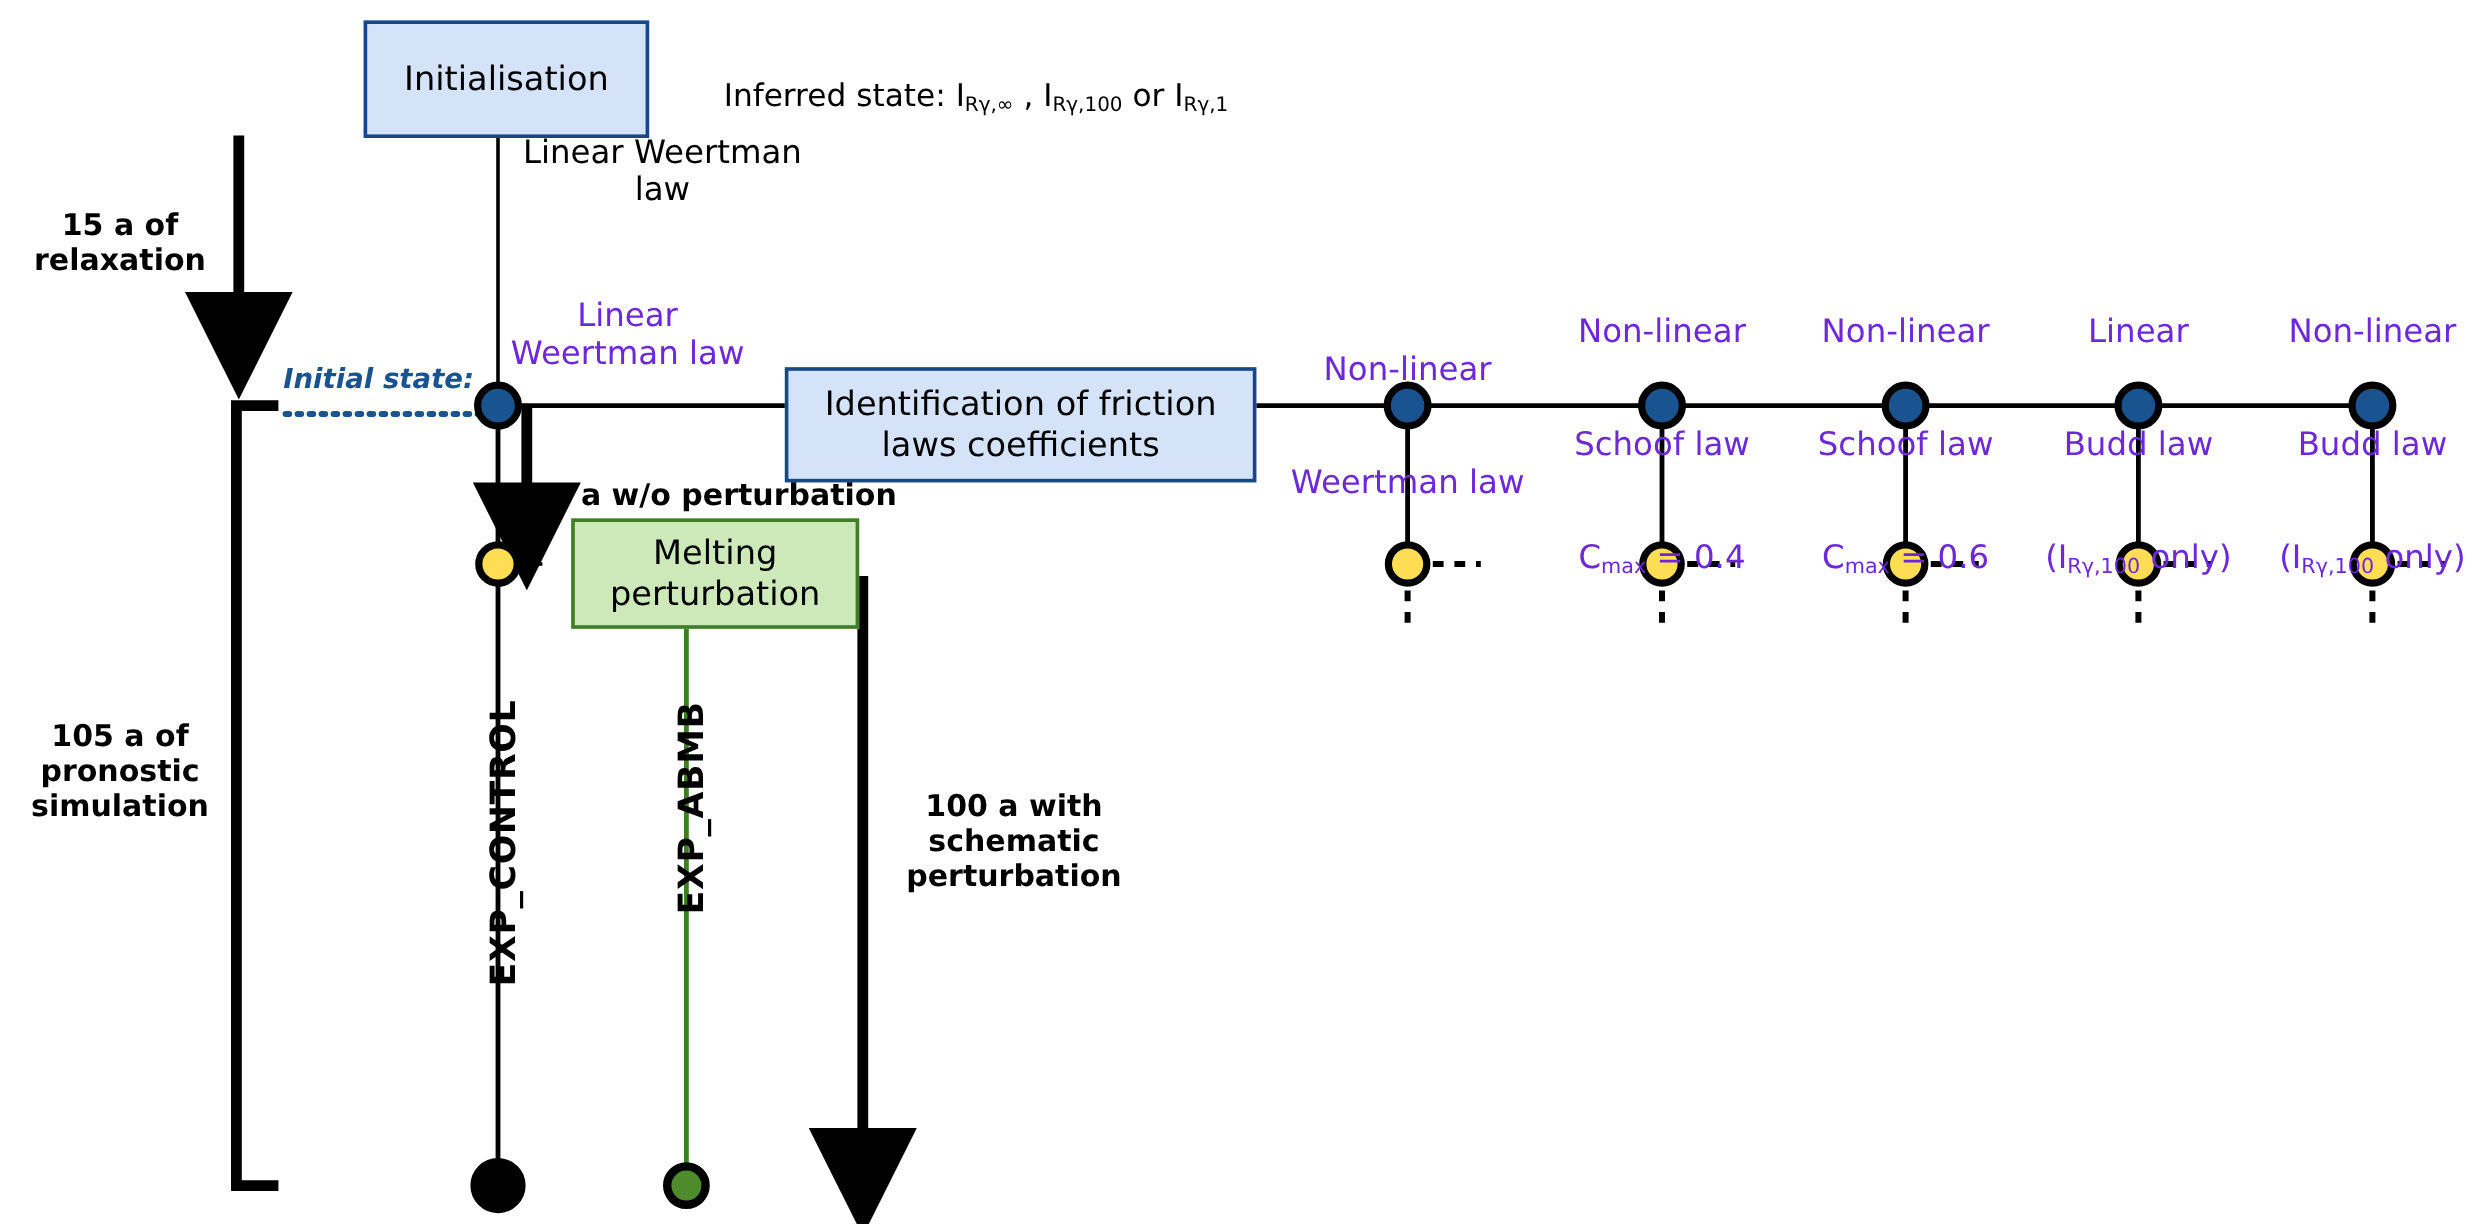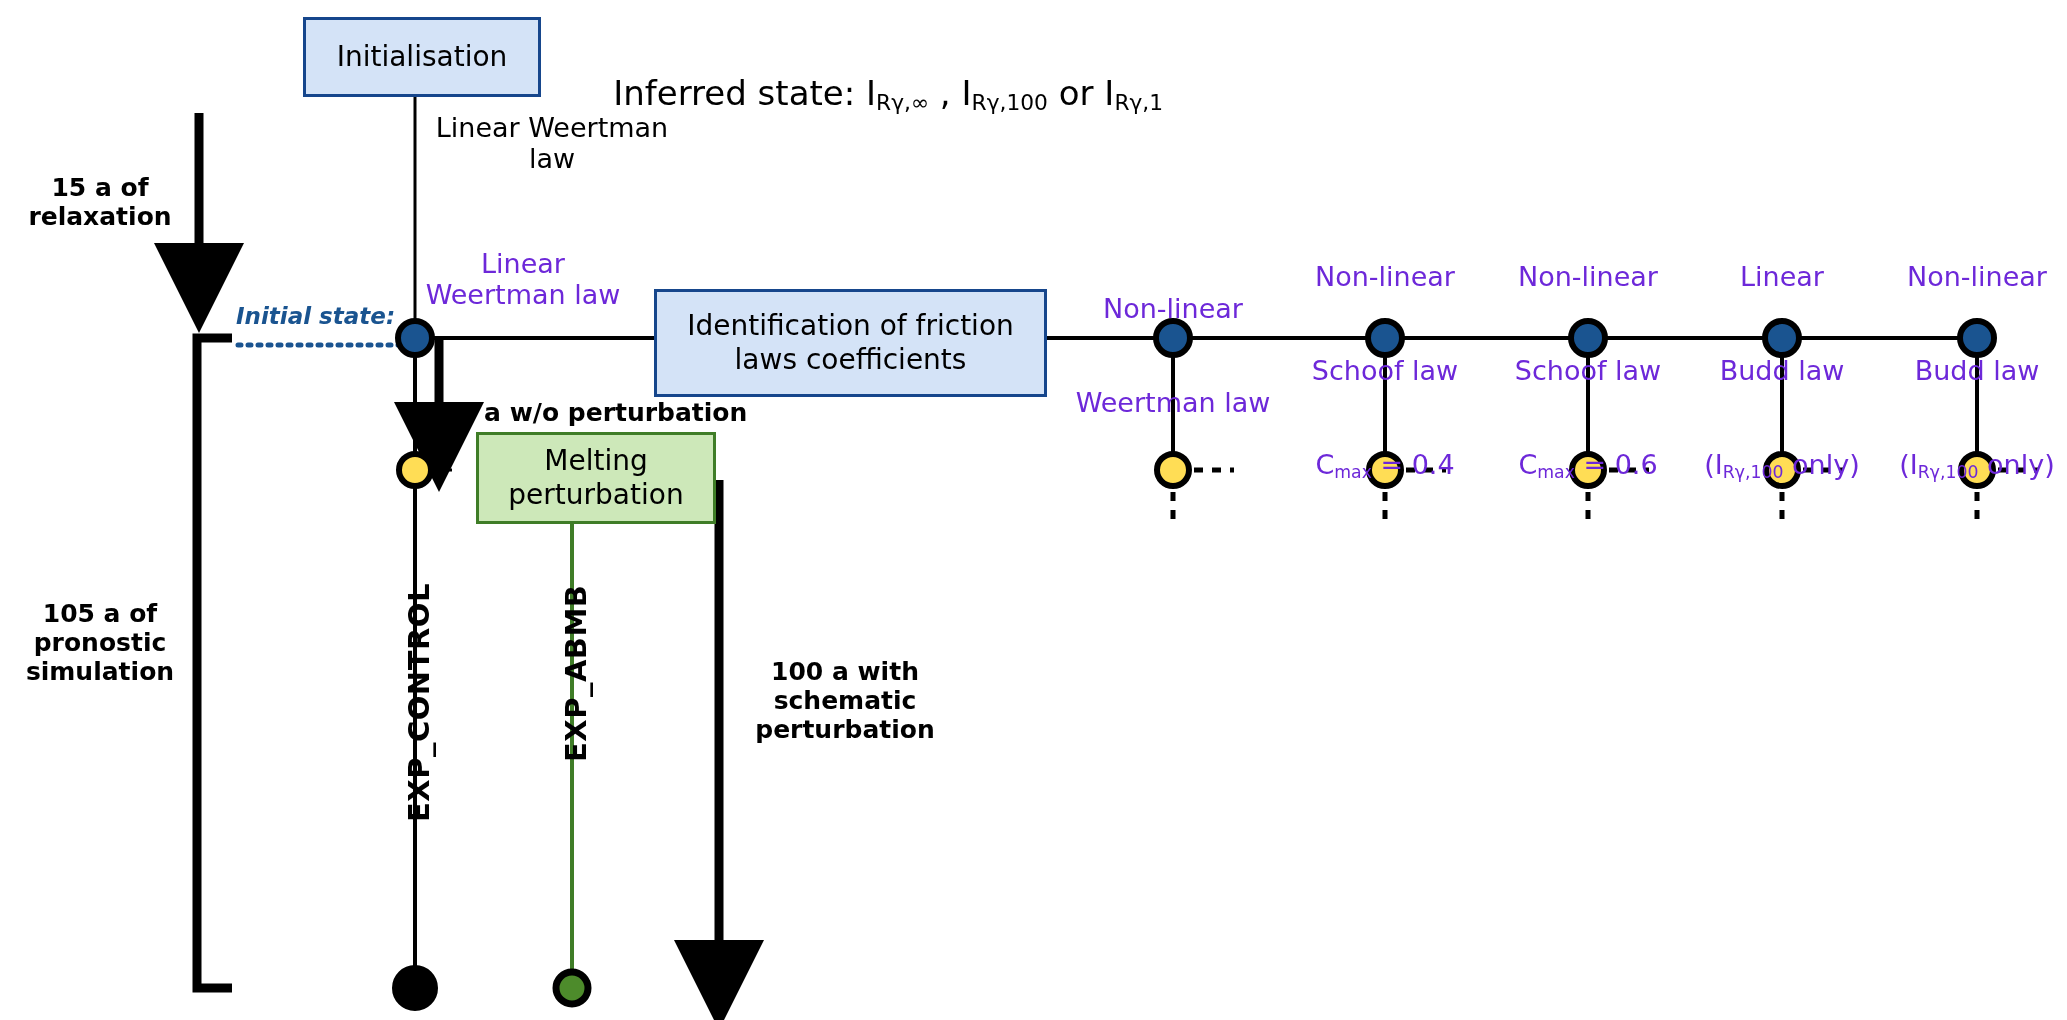--- a/index.html
+++ b/index.html
@@ -157,39 +157,39 @@
     <circle cx="1173" cy="470" r="16" fill="#ffdd55" stroke="#000000" stroke-width="6"></circle>
     <circle cx="1385" cy="470" r="16" fill="#ffdd55" stroke="#000000" stroke-width="6"></circle>
     <circle cx="1588" cy="470" r="16" fill="#ffdd55" stroke="#000000" stroke-width="6"></circle>
     <circle cx="1782" cy="470" r="16" fill="#ffdd55" stroke="#000000" stroke-width="6"></circle>
     <circle cx="1977" cy="470" r="16" fill="#ffdd55" stroke="#000000" stroke-width="6"></circle>
 
     <circle cx="415" cy="988" r="20" fill="#000000" stroke="#000000" stroke-width="6"></circle>
     <circle cx="572" cy="988" r="16" fill="#4d8b2b" stroke="#000000" stroke-width="7"></circle>
   </svg>
 
-  <div class="box box-blue" style="left:303px; top:17px; width:238px; height:80px;">
+  <div class="box box-blue" style="left:303px; top:17px; width:238px; height:98px;">
     <span>Initialisation</span>
   </div>
 
-  <div class="box box-blue" style="left:654px; top:289px; width:393px; height:108px;">
+  <div class="box box-blue" style="left:654px; top:306px; width:393px; height:96px;">
     <span class="multiline">
         <div>Identification of friction</div>
         <div>laws coefficients</div>
       </span>
   </div>
 
   <div class="box box-green" style="left:452px; top:432px; width:240px; height:92px;margin-left:24px;">
     <span class="multiline">
         <div>Melting</div>
         <div>perturbation</div>
       </span>
   </div>
 
-  <div class="lbl blk-lbl" style="left:570px; top:35px; font-size:34px; text-align:left;">
+  <div class="lbl blk-lbl" style="left:570px; top:35px; font-size:26px; text-align:left;">
     <span>Inferred state: </span><span><span>I</span><sub>Rγ,∞</sub></span><span> , </span><span><span>I</span><sub>Rγ,100</sub></span><span> or </span><span><span>I</span><sub>Rγ,1</sub></span>
   </div>
 
   <div class="lbl bold-lbl multiline" style="left:10px; top:152px; width:180px;"><div>15 a of</div><div>relaxation</div></div>
 
   <div class="lbl bold-lbl multiline" style="left:10px; top:578px; width:180px;"><div>105 a of</div><div>pronostic</div><div>simulation</div></div>
 
   <div class="lbl italic-blue" style="left:236px; top:303px;">Initial state:</div>
 
   <div class="lbl blk-lbl multiline" style="left:432px; top:112px; width:240px;"><div>Linear Weertman</div><div>law</div></div>

